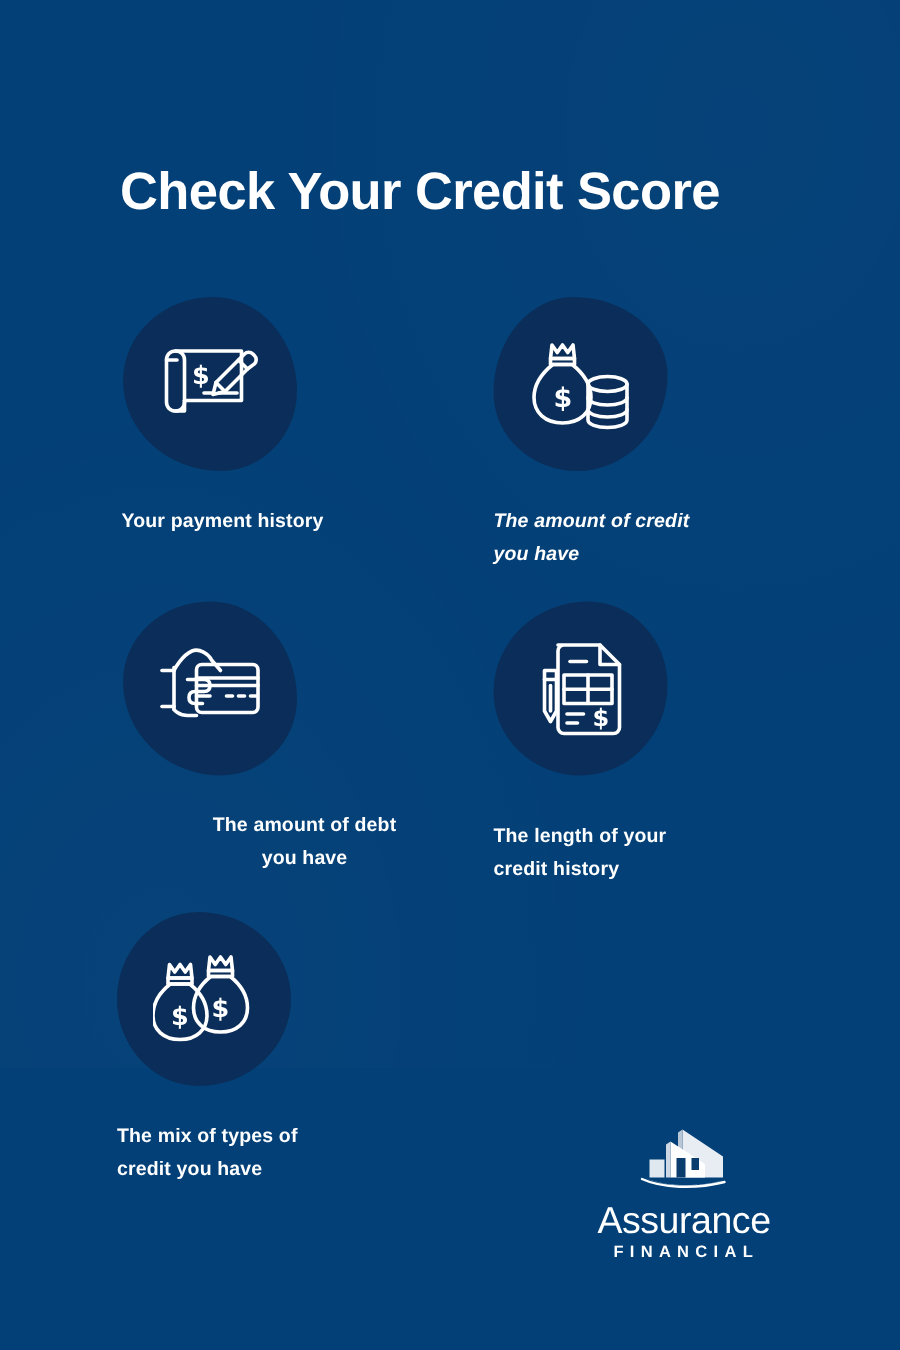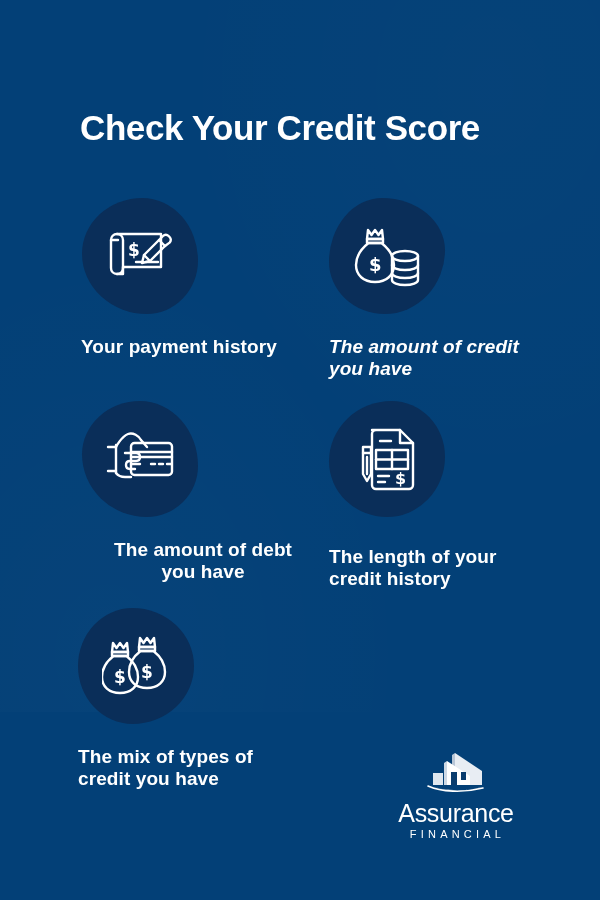--- a/index.html
+++ b/index.html
@@ -58,21 +58,21 @@
   .feature.c1.r0 .blob { border-radius:46% 54% 52% 48% / 55% 45% 55% 45%; margin-left:8px; }
   .feature.c0.r1 .blob { border-radius:50% 50% 44% 56% / 46% 56% 44% 54%; margin-left:10px; }
   .feature.c1.r1 .blob { border-radius:54% 46% 50% 50% / 52% 48% 52% 48%; margin-left:8px; }
   .feature.c0.r2 .blob { border-radius:47% 53% 53% 47% / 50% 50% 50% 50%; margin-left:6px; }
 
   .blob svg { display:block; }
   .blob svg * { vector-effect:non-scaling-stroke; }
 
   .feature-label {
     margin-top:22px;
-    font-size:19px;
+    font-size:13px;
     font-weight:bold;
     color:#ffffff;
     line-height:22px;
     letter-spacing:0.1px;
     white-space:pre-line;
   }
   .feature.c0.r0 .feature-label { margin-left:9px; }
   .feature.c1.r0 .feature-label { margin-left:8px;font-style:italic; }
   .feature.c0.r1 .feature-label { margin-left:12px;text-align:center; }
   .feature.c1.r1 .feature-label { margin-left:8px;margin-top:29px; }
@@ -89,21 +89,21 @@
   .logo-mark { display:block; margin:0 auto 2px; }
   .logo-word {
     font-size:25px;
     font-weight:normal;
     color:#ffffff;
     letter-spacing:-0.3px;
     line-height:27px;
   }
   .logo-sub {
     font-size:11px;
-    font-weight:normal;
+    font-weight:bold;
     color:#ffffff;
     letter-spacing:4.2px;
     line-height:14px;
     padding-left:3px;
   }
 </style>
 </head>
 <body>
 
 <div class="poster">

